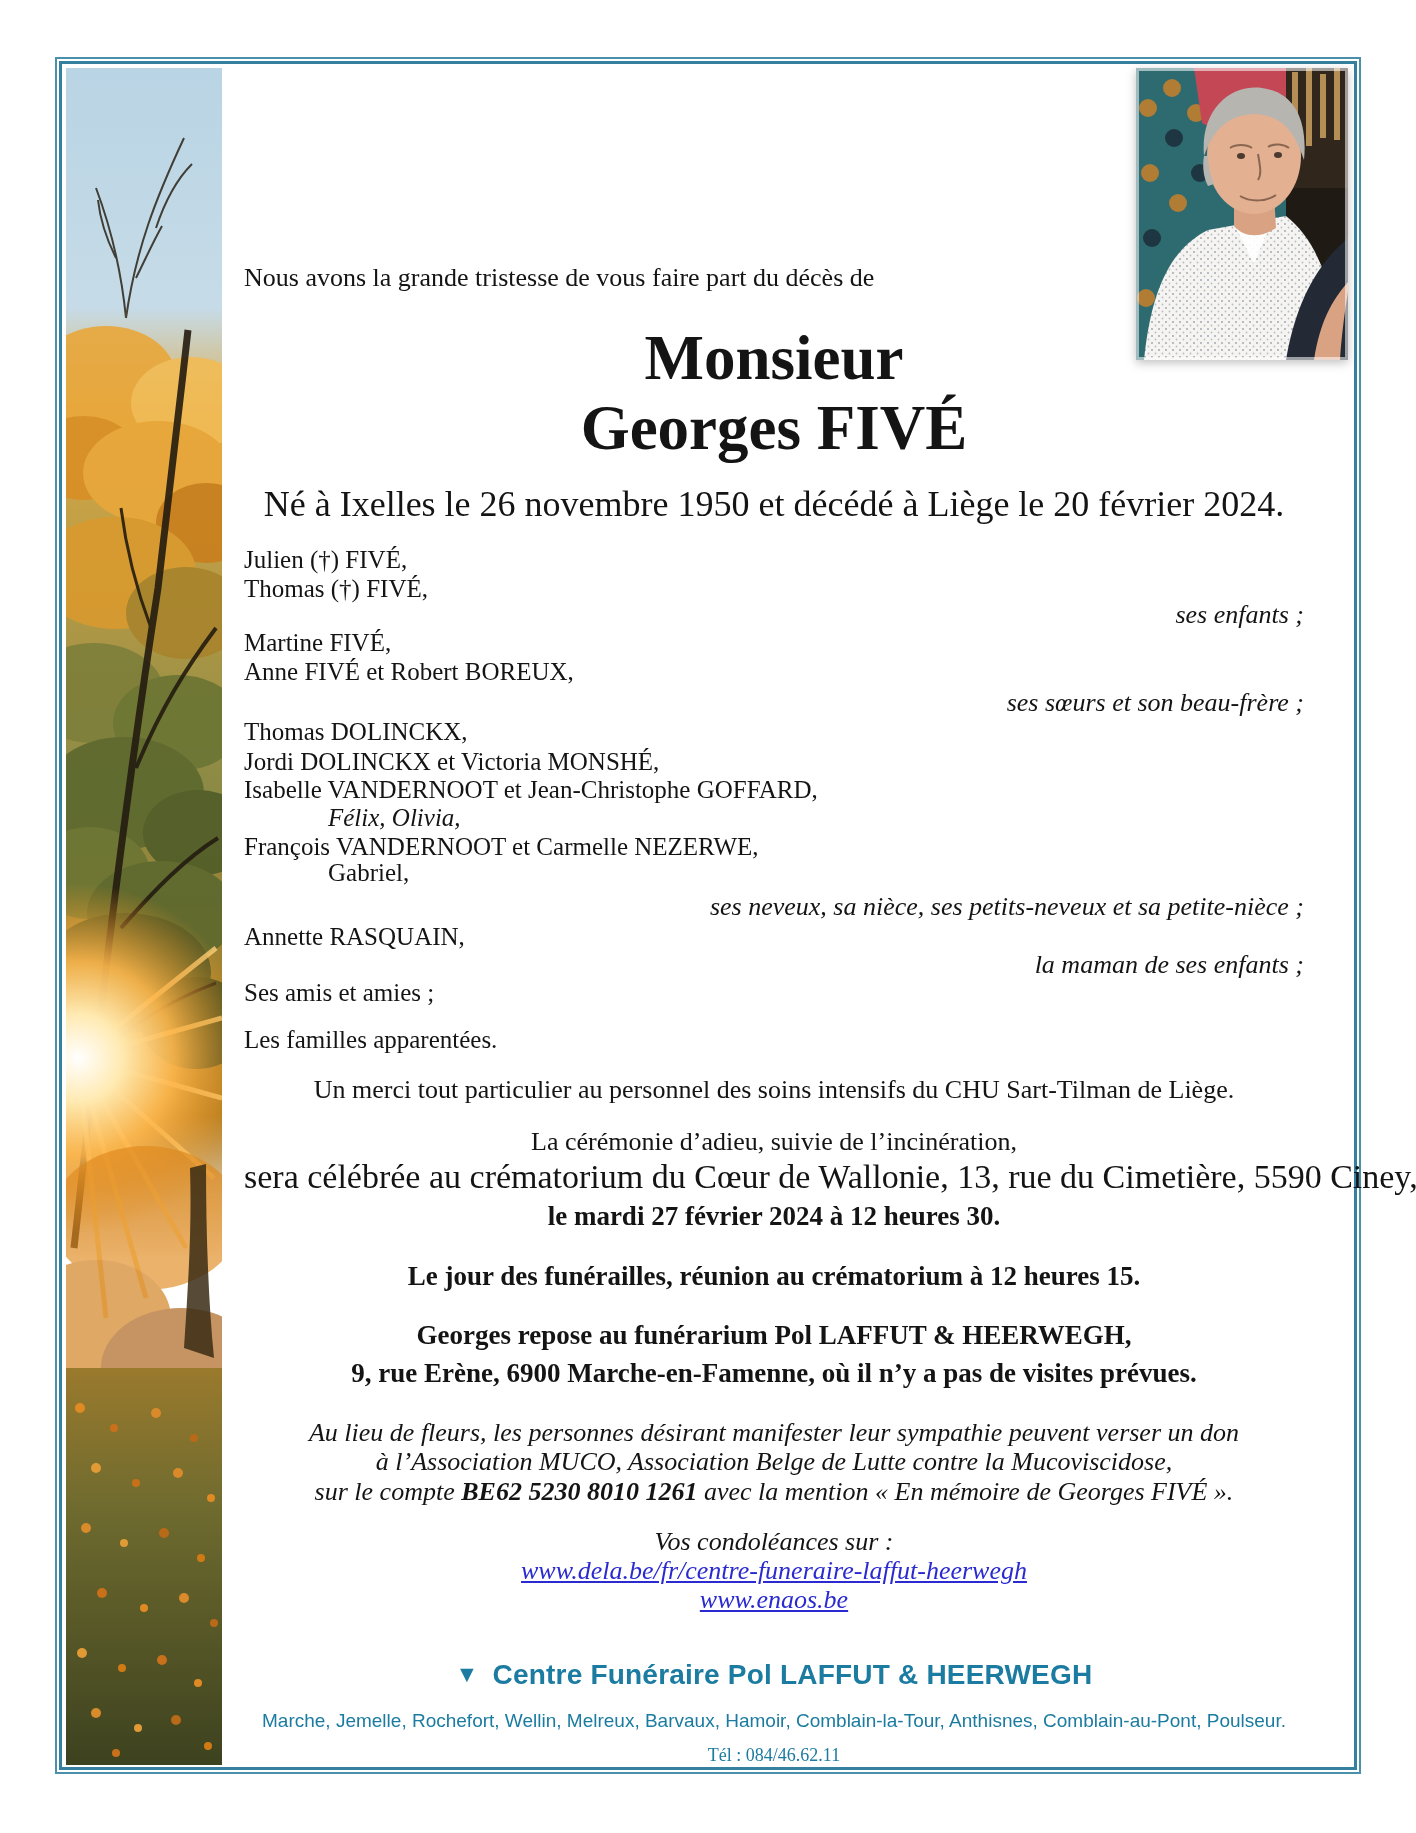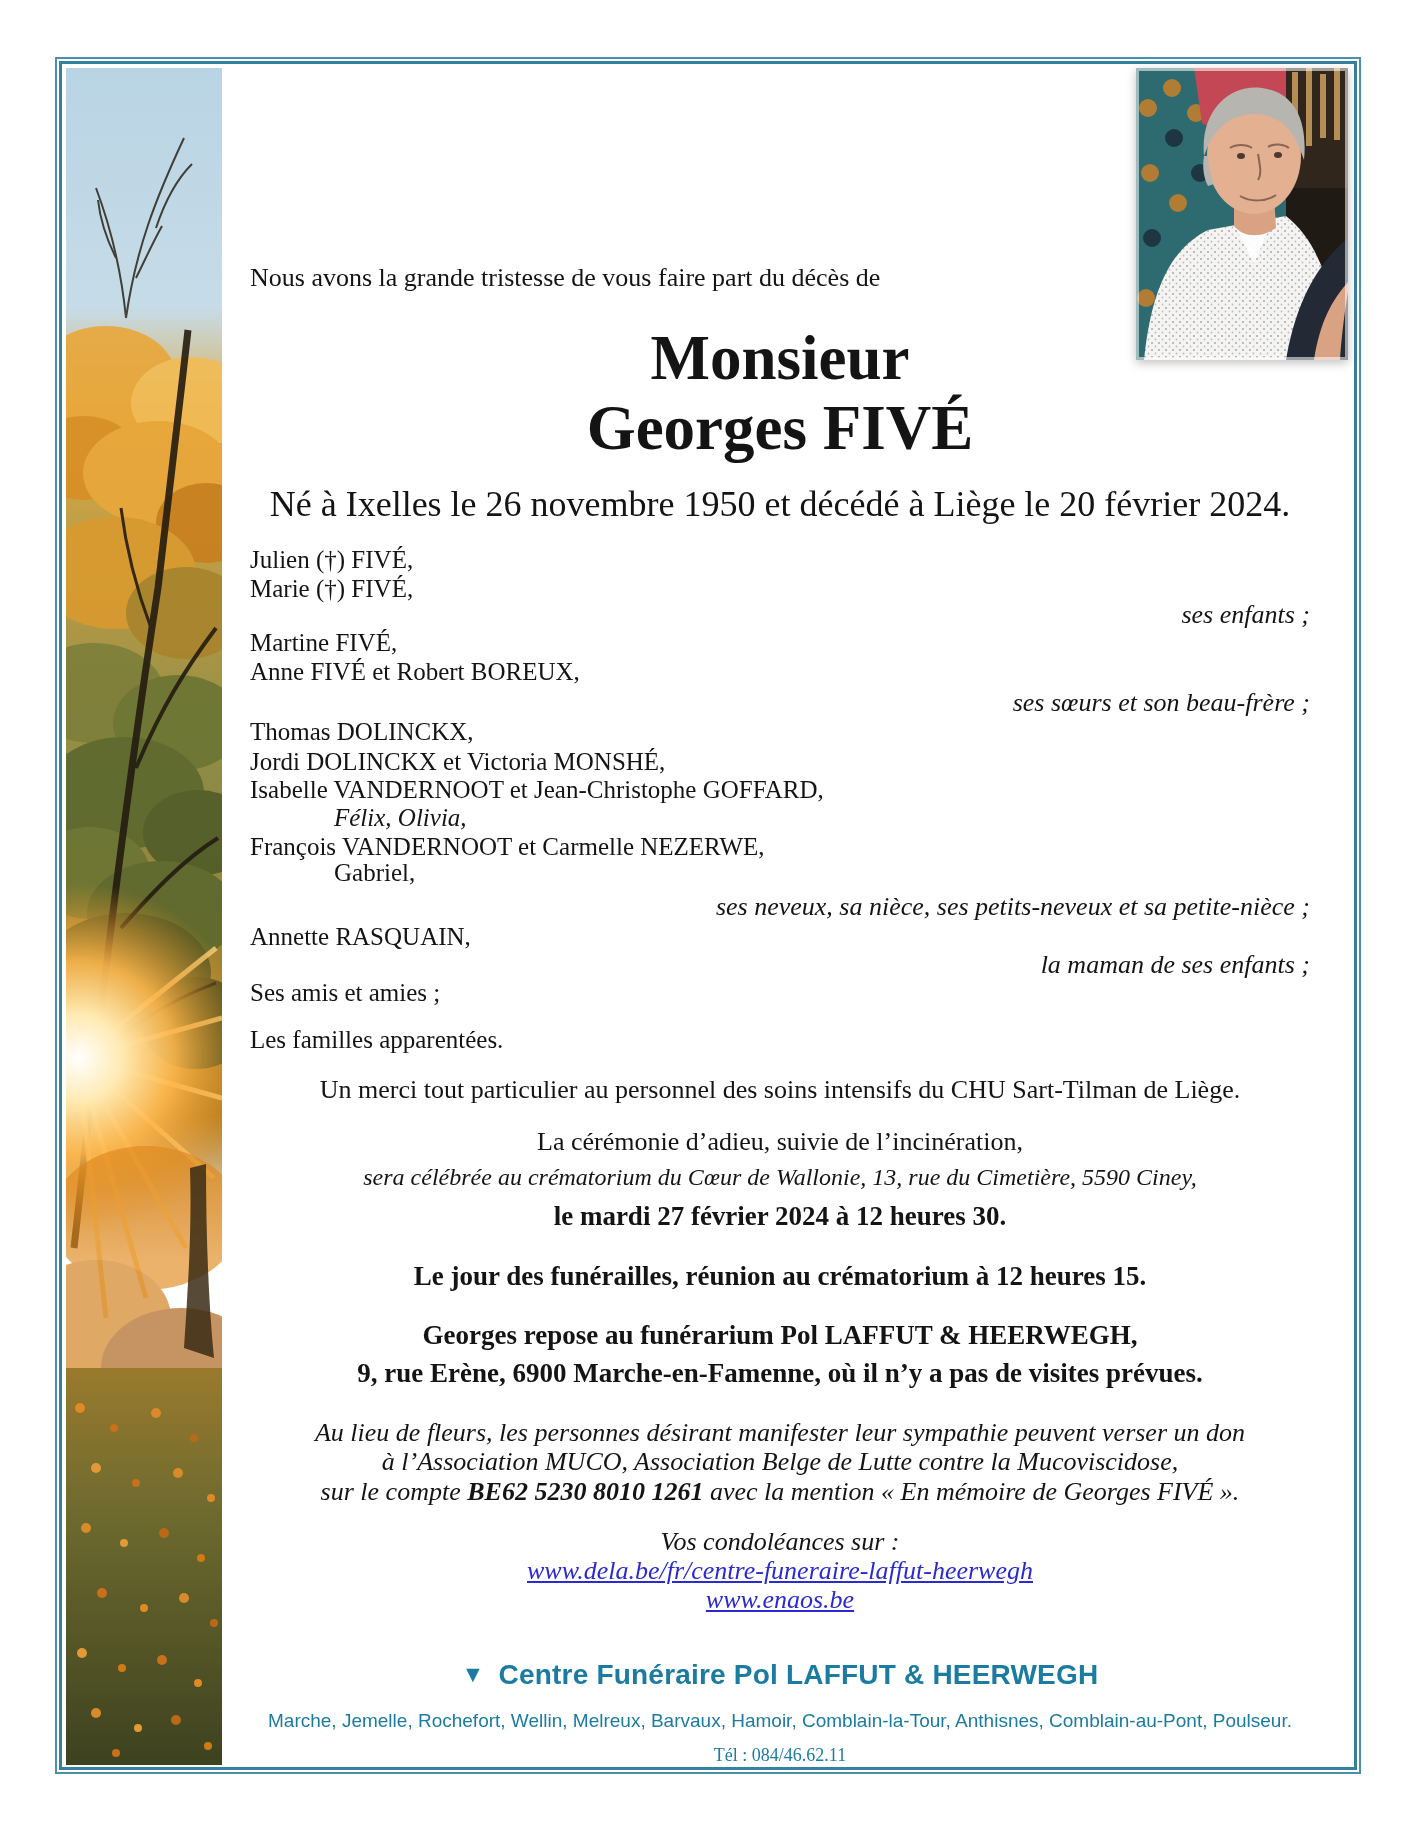--- a/index.html
+++ b/index.html
@@ -27,21 +27,21 @@
 
   
   .portrait {
     position:absolute; left:1136px; top:68px; width:212px; height:292px;
     box-shadow:0 3px 9px rgba(120,120,120,.45);
     background:#fff;
   }
   .portrait svg { width:100%; height:100%; display:block; }
 
   
-  .content { position:absolute; left:250px; top:0; width:1060px; height:1542px; }
+  .content { position:absolute; left:244px; top:0; width:1060px; height:1542px; }
   .line { position:absolute; width:100%; line-height:34px; font-size:25px; white-space:nowrap; }
   .c   { text-align:center; }
   .r   { text-align:right; font-style:italic; font-size:26px; }
   .ind { padding-left:84px; }
   .b   { font-weight:bold; }
   .i   { font-style:italic; }
 
   .l-intro      { top:261px; font-size:26px; }
   .l-title1     { top:320px; font-size:63px; line-height:76px; font-weight:bold; text-align:center; }
   .l-title2     { top:390px; font-size:63px; line-height:76px; font-weight:bold; text-align:center; }
@@ -60,21 +60,21 @@
   .l-fam9  { top:830px; }
   .l-fam10 { top:856px; }
   .l-rel3  { top:890px; }
   .l-fam11 { top:920px; }
   .l-rel4  { top:948px; }
   .l-friends  { top:976px; }
   .l-families { top:1023px; }
 
   .l-thanks  { top:1073px; font-size:26px; }
   .l-cer1    { top:1125px; font-size:26px; }
-  .l-cer2    { top:1160px; font-size:24px;font-style:italic; }
+  .l-cer2    { top:1160px; font-size:34px; }
   .l-cer3    { top:1199px; font-size:27px; }
   .l-meeting { top:1259px; font-size:27px; }
   .l-rep1    { top:1318px; font-size:27px; }
   .l-rep2    { top:1356px; font-size:27px; }
   .l-don1    { top:1416px; font-size:26px; }
   .l-don2    { top:1445px; font-size:26px; }
   .l-don3    { top:1475px; font-size:26px; }
   .l-cond    { top:1525px; font-size:26px; }
   .l-link1   { top:1554px; font-size:26px; }
   .l-link2   { top:1583px; font-size:26px; }
@@ -281,21 +281,21 @@
 </div>
 
 <div class="content">
 
   <div class="line l-intro">Nous avons la grande tristesse de vous faire part du décès de</div>
   <div class="line l-title1">Monsieur</div>
   <div class="line l-title2">Georges FIVÉ</div>
   <div class="line l-birth">Né à Ixelles le 26 novembre 1950 et décédé à Liège le 20 février 2024.</div>
 
   <div class="line l-fam1">Julien (†) FIVÉ,</div>
-  <div class="line l-fam2">Marie (†) FIVÉ,</div>
+  <div class="line l-fam2">Thomas (†) FIVÉ,</div>
   <div class="line l-rel1 r">ses enfants ;</div>
 
   <div class="line l-fam3">Martine FIVÉ,</div>
   <div class="line l-fam4">Anne FIVÉ et Robert BOREUX,</div>
   <div class="line l-rel2 r">ses sœurs et son beau-frère ;</div>
 
   <div class="line l-fam5">Thomas DOLINCKX,</div>
   <div class="line l-fam6">Jordi DOLINCKX et Victoria MONSHÉ,</div>
   <div class="line l-fam7">Isabelle VANDERNOOT et Jean-Christophe GOFFARD,</div>
   <div class="line l-fam8 ind">Félix, Olivia,</div>

